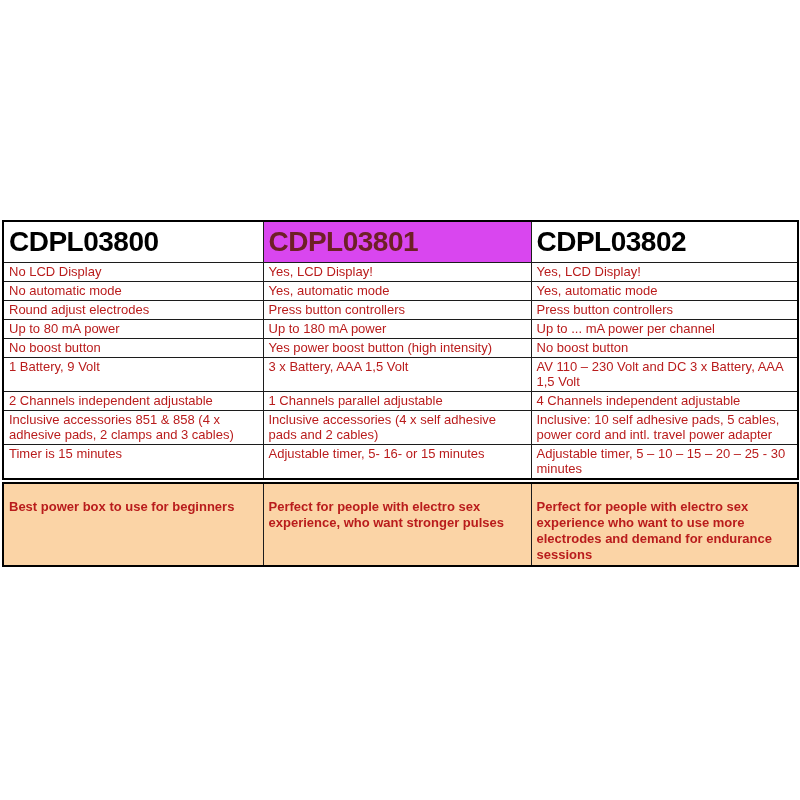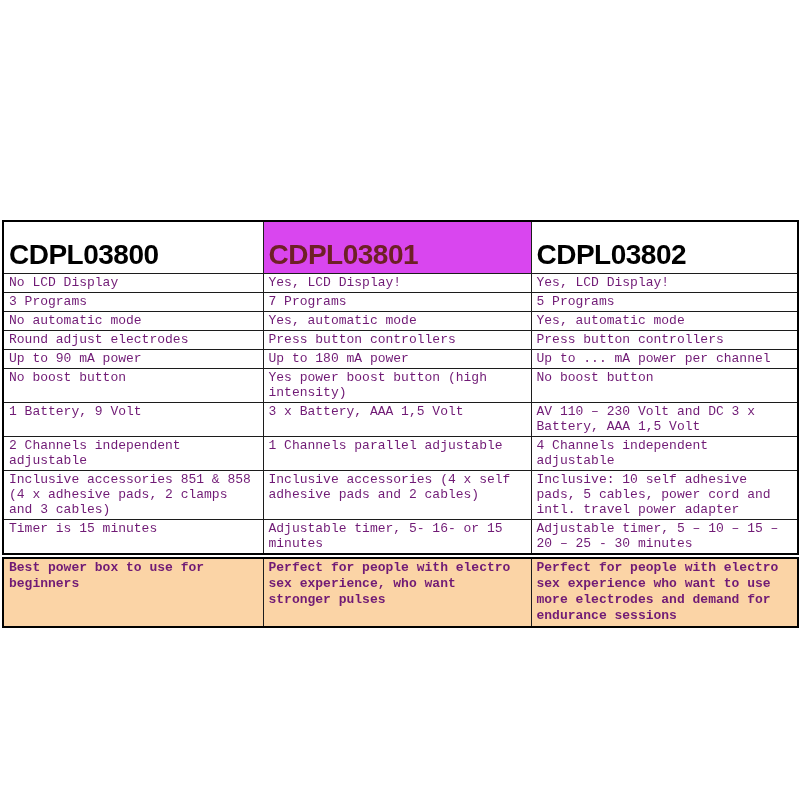--- a/index.html
+++ b/index.html
@@ -31,46 +31,45 @@
     overflow: hidden;
     text-align: left;
   }
   thead tr { height: 41px; }
   thead th {
     border-bottom: 3px solid #000000;
     font-size: 28px;
     font-weight: bold;
     letter-spacing: -0.5px;
     color: #000000;
-    padding: 17px 4px 2px 5px;
+    padding: 4px 4px 2px 5px;
     vertical-align: middle;
     background: #ffffff;
     white-space: nowrap;
   }
   thead th.highlight {
     background: #d946ef;
     color: #6e2026;
   }
   tbody td {
     font-size: 13px;
     line-height: 15px;
-    color: #701a75;
+    color: #b91c1c;
     padding: 1px 5px 2px 5px;
     background: #ffffff;
-    font-family: Liberation Mono, monospace;
   }
   tr.h-s  { height: 19px; }
   tr.h-m  { height: 32px; margin-left: 30px; }
   tr.h-m2 { height: 31px; }
   tr.summary { height: 67px; }
   tr.summary td {
     border-top: 6px double #000000;
     background: #fbd4a6;
     font-weight: bold;
-    padding-top: 1px;
+    padding-top: 15px;
     line-height: 16px;
   }
 </style>
 </head>
 <body>
 
 <div class="canvas">
   <table class="compare">
     <colgroup>
       <col style="width:260px">
@@ -84,36 +83,31 @@
         <th>CDPL03802</th>
       </tr>
     </thead>
     <tbody>
       <tr class="h-s">
         <td>No LCD Display</td>
         <td>Yes, LCD Display!</td>
         <td>Yes, LCD Display!</td>
       </tr>
       <tr class="h-s">
-        <td>3 Programs</td>
-        <td>7 Programs</td>
-        <td>5 Programs</td>
-      </tr>
-      <tr class="h-s">
         <td>No automatic mode</td>
         <td>Yes, automatic mode</td>
         <td>Yes, automatic mode</td>
       </tr>
       <tr class="h-s">
         <td>Round adjust electrodes</td>
         <td>Press button controllers</td>
         <td>Press button controllers</td>
       </tr>
       <tr class="h-s">
-        <td>Up to 90 mA power</td>
+        <td>Up to 80 mA power</td>
         <td>Up to 180 mA power</td>
         <td>Up to  ... mA power per channel</td>
       </tr>
       <tr class="h-s">
         <td>No boost button</td>
         <td>Yes power boost button  (high intensity)</td>
         <td>No boost button</td>
       </tr>
       <tr class="h-m">
         <td>1 Battery, 9 Volt</td>

